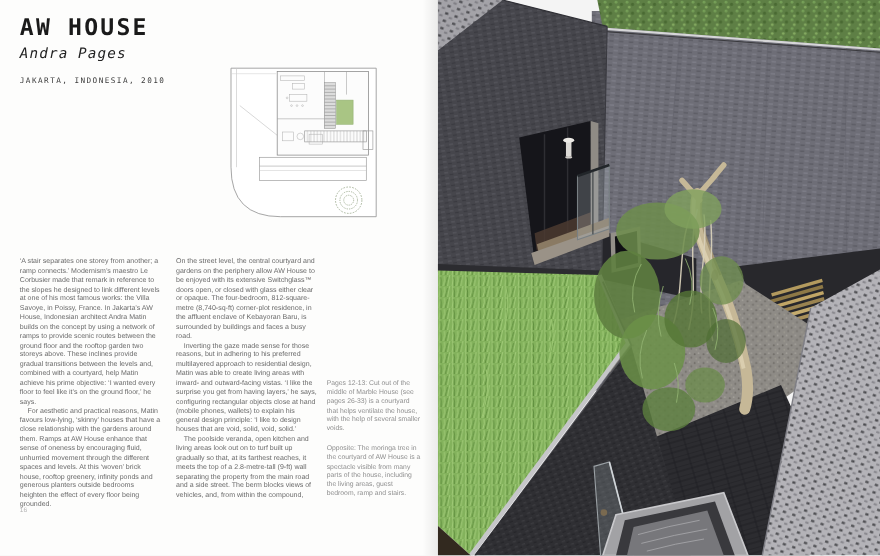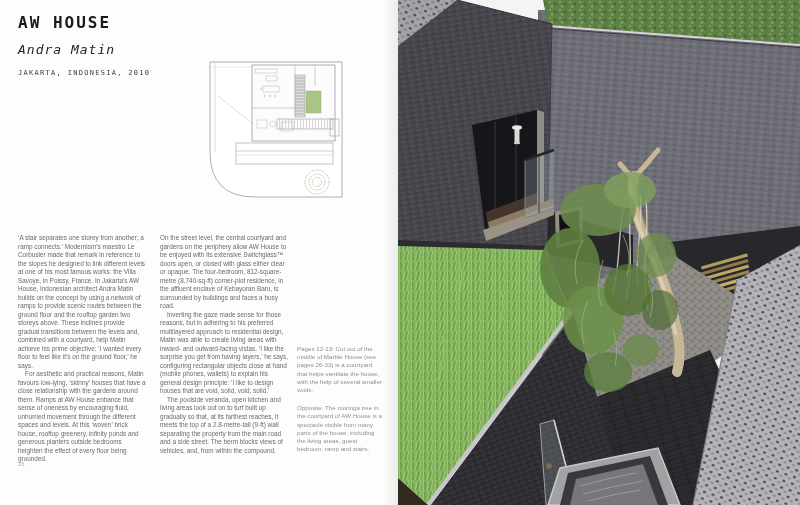--- a/index.html
+++ b/index.html
@@ -8,21 +8,21 @@
     background:#f4f4f4;
     font-family:"Liberation Sans", sans-serif;
   }
   .left-page{
     position:absolute;left:0;top:0;width:398px;height:505px;
     background:#fdfdfc;
   }
   .title{
     position:absolute;left:18px;top:13px;margin:0;
     font-family:"DejaVu Sans Mono", monospace;
-    font-weight:700;font-size:16px;letter-spacing:2px;
+    font-weight:700;font-size:21px;letter-spacing:2px;
     color:var(--title-text,#1a1a1a);
   }
   .architect{
     position:absolute;left:18px;top:42px;
     font-family:"DejaVu Sans Mono", monospace;
     font-style:italic;font-size:13px;letter-spacing:1px;color:#222;
   }
   .meta{
     position:absolute;left:18px;top:69px;
     font-family:"DejaVu Sans Mono", monospace;
@@ -50,21 +50,21 @@
     background:linear-gradient(to right, rgba(0,0,0,0), rgba(0,0,0,0.07));
   }
   .photo{position:absolute;left:398px;top:0;}
 </style>
 </head>
 <body>
 
 <div class="left-page">
 
   <h1 class="title">AW HOUSE</h1>
-  <div class="architect">Andra Matin</div>
+  <div class="architect">Andra Pages</div>
   <div class="meta">JAKARTA, INDONESIA, 2010</div>
 
   <svg class="plan" width="146" height="148" viewBox="0 0 146 148">
     <defs>
       <pattern id="ph" width="3" height="12" patternUnits="userSpaceOnUse">
         <path d="M1.5,0 V12" stroke="#b0b0b0" stroke-width="0.5"></path>
       </pattern>
     </defs>
     <g>
       <path d="M7,6 H139 V141 H52 Q7,141 7,96 Z" fill="#ffffff" stroke="#9a9a9a" stroke-width="0.8"></path>

